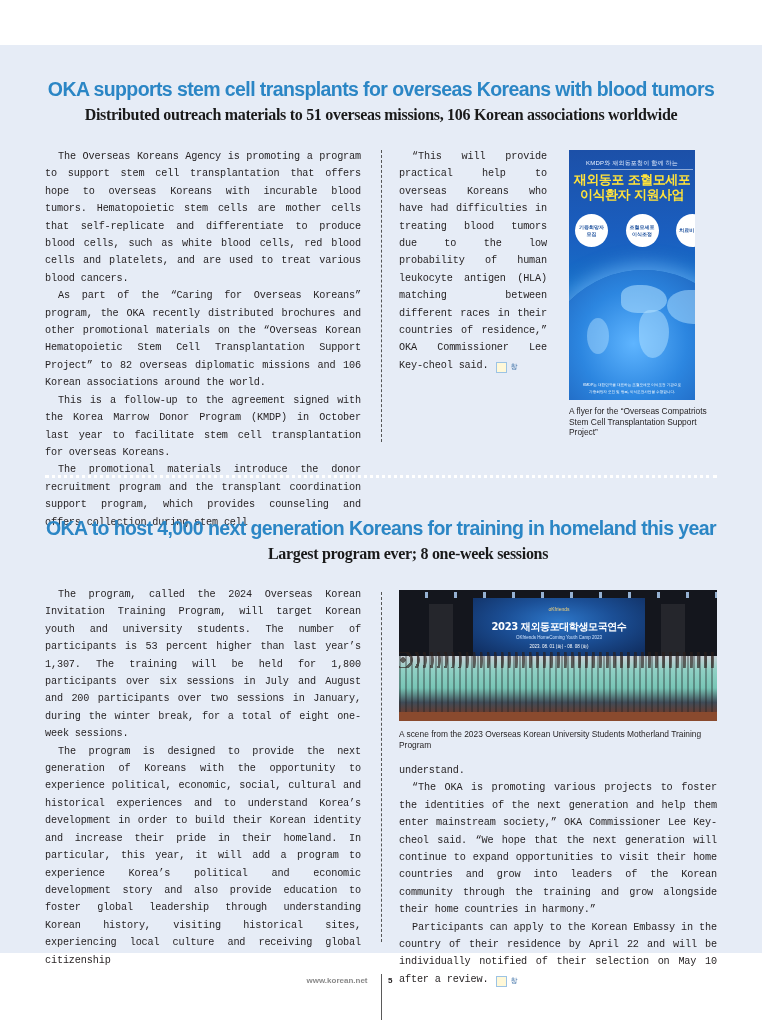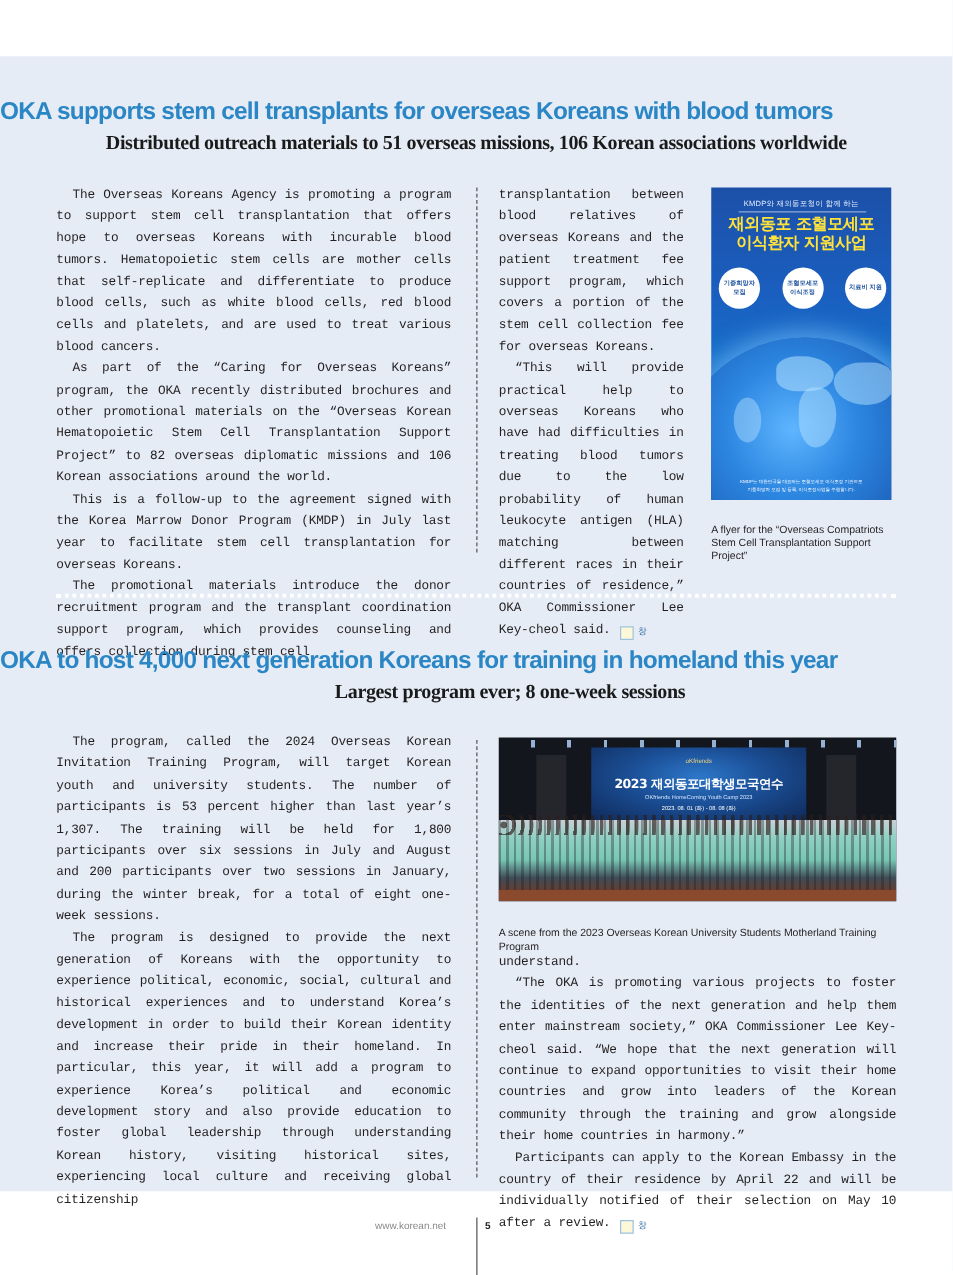--- a/index.html
+++ b/index.html
@@ -5,21 +5,21 @@
     * { box-sizing: border-box; margin: 0; padding: 0; }
     html, body { width: 762px; height: 1020px; background: #ffffff; overflow: hidden; }
     body { position: relative; font-family: "Liberation Sans", sans-serif; color: #231f20; }
 
     .panel {
       position: absolute; left: 0; top: 45px; width: 762px; height: 908px;
       background: #e6ecf6;
     }
 
     .headline {
-      position: absolute; left: 0; width: 762px; text-align: left;
+      position: absolute; left: 0; width: 762px; text-align: center;
       font-family: "Liberation Sans", sans-serif; font-weight: bold;
       color: #2b86c5; font-size: 19.5px; letter-spacing: -0.6px;
     }
     .subhead {
       position: absolute; left: 0; width: 762px; text-align: center;
       font-family: "Liberation Serif", serif; color: #1a1a1a;
       font-size: 16px; letter-spacing: -0.3px;
     }
 
     .col {
@@ -39,21 +39,21 @@
     }
 
     .endmark {
       display: inline-block; width: 11px; height: 11px; vertical-align: -1px;
       border: 1px solid #9cc3e4; background: #fff8d8; font-size: 7px;
       line-height: 9px; text-align: center; color: #3a6ea5; margin-left: 2px;
     }
 
     
     .flyer {
-      position: absolute; left: 569px; top: 150px; width: 144px; height: 250px;
+      position: absolute; left: 569px; top: 150px; width: 126px; height: 250px;
       background: linear-gradient(180deg, #1c50a8 0%, #1a5fc0 35%, #1670c8 55%, #0f4fa0 80%, #0b2f78 100%);
       overflow: hidden;
     }
     .flyer .top-line {
       position: absolute; left: 0; top: 9px; width: 100%; text-align: center;
       font-size: 6px; color: #e8f0ff; letter-spacing: 0.2px;
     }
     .flyer .rule {
       position: absolute; left: 22px; top: 19px; width: 102px; height: 0;
       border-top: 1px solid rgba(255,255,255,0.5);
@@ -82,21 +82,21 @@
     .flyer .land1 { position: absolute; left: 52px; top: 135px; width: 46px; height: 28px; background: rgba(180,225,255,0.55); border-radius: 40% 60% 50% 40%; }
     .flyer .land2 { position: absolute; left: 70px; top: 160px; width: 30px; height: 48px; background: rgba(180,225,255,0.5); border-radius: 40% 50% 60% 50%; }
     .flyer .land3 { position: absolute; left: 98px; top: 140px; width: 48px; height: 34px; background: rgba(180,225,255,0.5); border-radius: 50% 40% 50% 60%; }
     .flyer .land4 { position: absolute; left: 18px; top: 168px; width: 22px; height: 36px; background: rgba(180,225,255,0.45); border-radius: 50%; }
     .flyer .bottom-text {
       position: absolute; left: 0; top: 232px; width: 100%; text-align: center;
       font-size: 3.6px; line-height: 7px; color: #ffffff;
     }
 
     .caption {
-      position: absolute; font-size: 8.4px; line-height: 10.5px; color: #231f20; margin-top: 12px;
+      position: absolute; font-size: 8.4px; line-height: 10.5px; color: #231f20;
     }
 
     
     .photo {
       position: absolute; left: 399px; top: 590px; width: 318px; height: 131px;
       background: #14161d; overflow: hidden;
     }
     .photo .screen {
       position: absolute; left: 74px; top: 8px; width: 172px; height: 58px;
       background: radial-gradient(ellipse at 50% 40%, #2d77c9 0%, #1b4f96 45%, #0f2a5a 100%);
@@ -131,49 +131,48 @@
     .photo .crowd-heads {
       position: absolute; left: 0; top: 62px; width: 100%; height: 16px;
       background: repeating-radial-gradient(circle at 4px 8px, #2a1e1a 0 2.5px, transparent 3px 7px);
       opacity: 0.65;
     }
     .photo .stage {
       position: absolute; left: 0; top: 122px; width: 100%; height: 9px; background: #8a4a2e;
     }
 
     .footer-url {
-      position: absolute; left: 300px; top: 976px; width: 74px; text-align: left;
-      font-size: 8px; color: #8a8a8a;
+      position: absolute; left: 300px; top: 976px; width: 74px; text-align: center;
+      font-size: 8px; color: #8a8a8a; font-weight: bold;
     }
     .footer-line {
       position: absolute; left: 381px; top: 974px; width: 1px; height: 46px; background: #5a5a5a;
     }
     .footer-page {
       position: absolute; left: 388px; top: 976px; font-size: 8px; font-weight: bold; color: #231f20;
     }
   </style>
 </head>
 <body>
 
 <div class="panel"></div>
 
 <h1 class="headline" style="top:78px;">OKA supports stem cell transplants for overseas Koreans with blood tumors</h1>
 <h2 class="subhead" style="top:106px;text-align:center;">Distributed outreach materials to 51 overseas missions, 106 Korean associations worldwide</h2>
 
 <div class="col" style="left:45px; top:148px; width:316px;">
   <p>The Overseas Koreans Agency is promoting a program to support stem cell transplantation that offers hope to overseas Koreans with incurable blood tumors. Hematopoietic stem cells are mother cells that self-replicate and differentiate to produce blood cells, such as white blood cells, red blood cells and platelets, and are used to treat various blood cancers.</p>
   <p>As part of the “Caring for Overseas Koreans” program, the OKA recently distributed brochures and other promotional materials on the “Overseas Korean Hematopoietic Stem Cell Transplantation Support Project” to 82 overseas diplomatic missions and 106 Korean associations around the world.</p>
-  <p>This is a follow-up to the agreement signed with the Korea Marrow Donor Program (KMDP) in July last year to facilitate stem cell transplantation for overseas Koreans.</p>
+  <p>This is a follow-up to the agreement signed with the Korea Marrow Donor Program (KMDP) in October last year to facilitate stem cell transplantation for overseas Koreans.</p>
   <p>The promotional materials introduce the donor recruitment program and the transplant coordination support program, which provides counseling and offers collection during stem cell</p>
 </div>
 
 <div class="vsep" style="left:381px; top:150px; height:292px;"></div>
 
 <div class="col" style="left:399px; top:148px; width:148px;">
-  <p class="noindent">transplantation between blood relatives of overseas Koreans and the patient treatment fee support program, which covers a portion of the stem cell collection fee for overseas Koreans.</p>
   <p><span>“This will provide practical help to overseas Koreans who have had difficulties in treating blood tumors due to the low probability of human leukocyte antigen (HLA) matching between different races in their countries of residence,” OKA Commissioner Lee Key-cheol said.</span> <span class="endmark">창</span></p>
 </div>
 
 <div class="flyer">
   <div class="globe"></div>
   <div class="land1"></div>
   <div class="land2"></div>
   <div class="land3"></div>
   <div class="land4"></div>
   <div class="top-line">KMDP와 재외동포청이 함께 하는</div>

